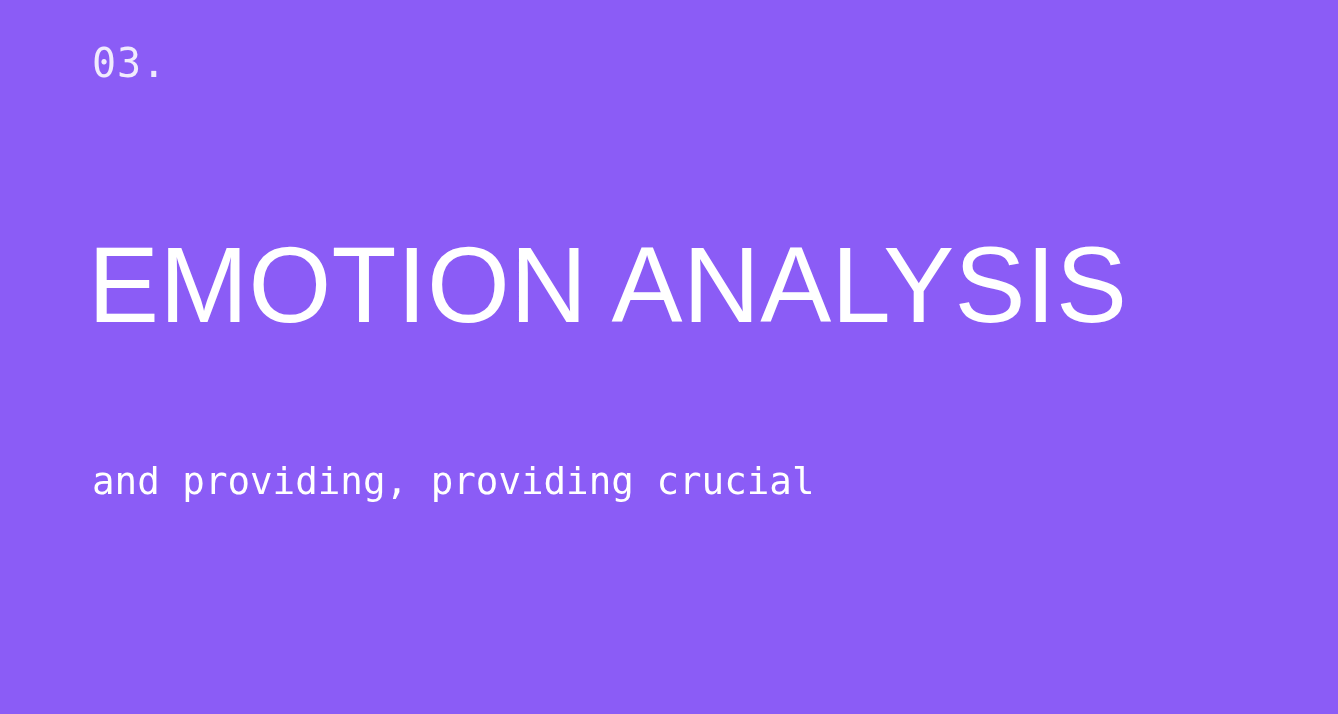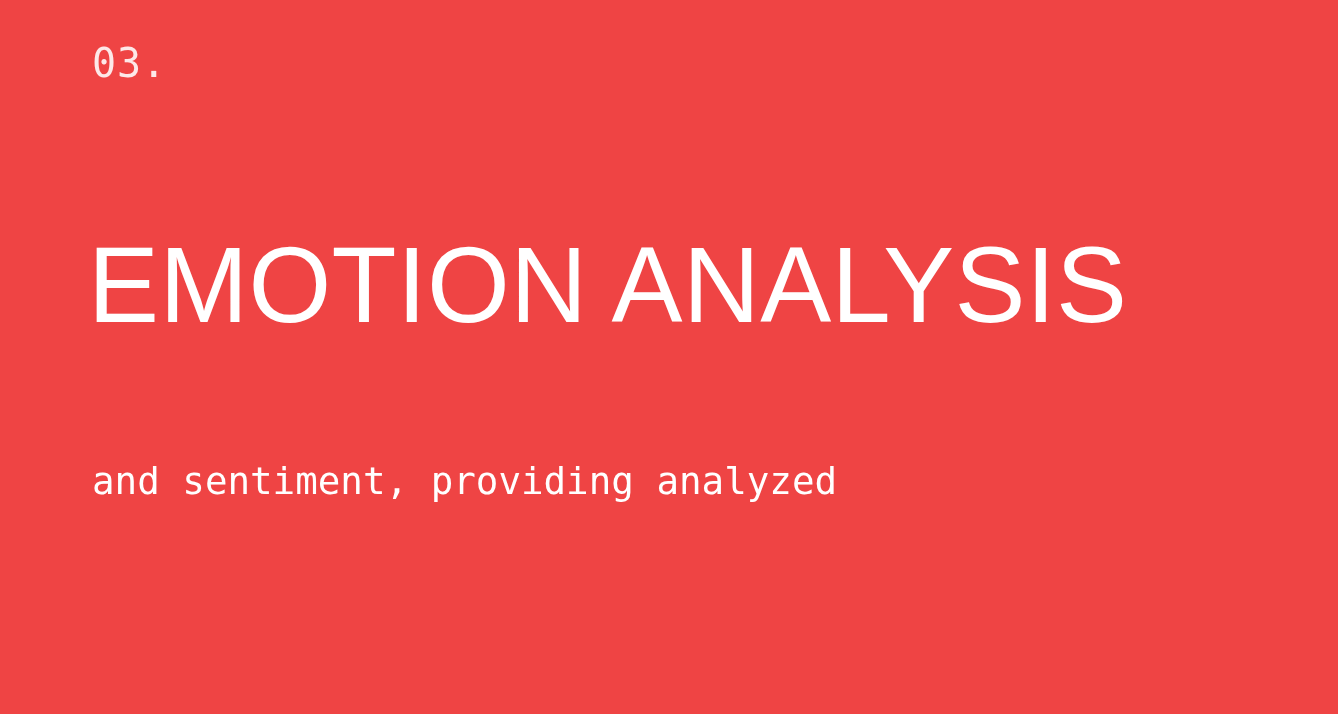--- a/index.html
+++ b/index.html
@@ -12,21 +12,21 @@
     overflow: hidden;
     background: #b0a4f5;
     font-family: "DejaVu Sans", sans-serif;
     -webkit-font-smoothing: antialiased;
   }
 
   .slide {
     position: relative;
     width: 1338px;
     height: 714px;
-    background: #ef4444;
+    background: #8b5cf6;
     box-sizing: border-box;
   }
 
   .slide-inner {
     position: absolute;
     left: 92px;
     top: 0;
     right: 60px;
     bottom: 0;
   }
@@ -84,20 +84,20 @@
 <body>
 
 <div class="slide">
   <div class="slide-inner">
 
     <div class="step-number">03.</div>
 
     <h1 class="headline">EMOTION ANALYSIS</h1>
 
     <div class="body-copy">
-      <span class="body-line">and sentiment, providing analyzed</span>
+      <span class="body-line">and providing, providing crucial</span>
       
       
       
     </div>
 
   </div>
 </div>
 
 </body></html>

